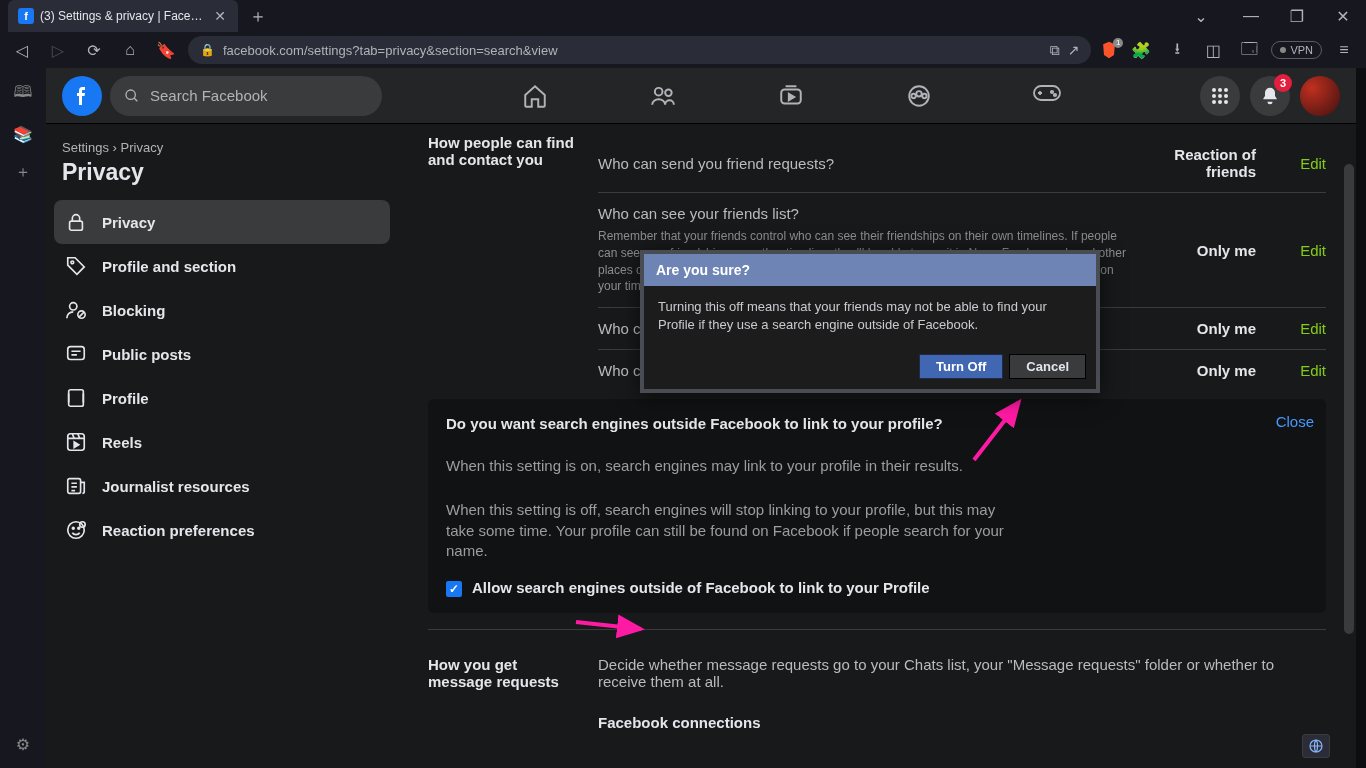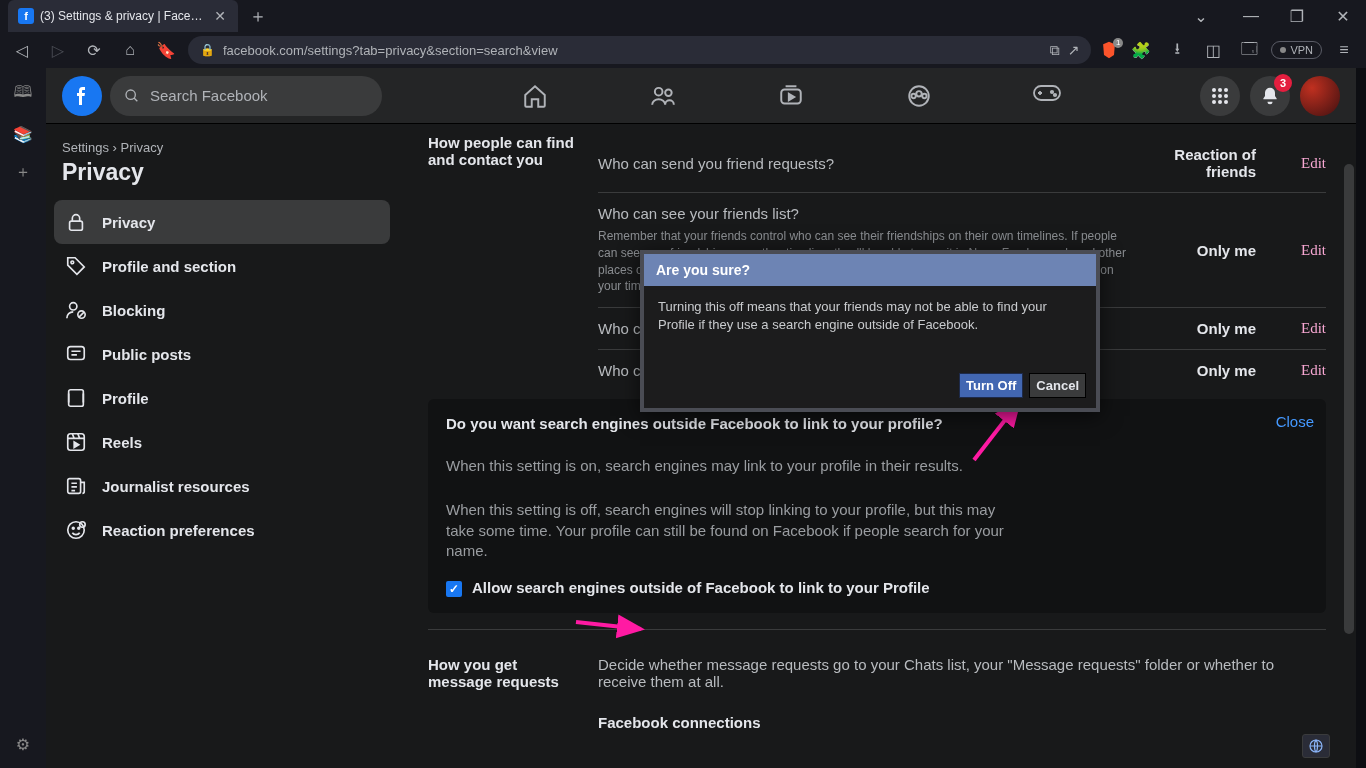--- a/index.html
+++ b/index.html
@@ -62,37 +62,37 @@
 .main { flex: 1; overflow: hidden; position: relative; }
 .mainscroll { position: absolute; inset: 0; overflow-y: auto; padding-bottom: 40px; }
 .section { display: flex; padding: 10px 30px 0 30px; }
 .seclabel { width: 170px; font-size: 15px; font-weight: 600; color: #e4e6eb; padding-right: 16px; }
 .seclist { flex: 1; }
 .row { display: flex; align-items: center; padding: 12px 0; border-bottom: 1px solid #3a3b3c; }
 .row:last-child { border-bottom: none; }
 .rtitle { flex: 1; font-size: 15px; color: #b8bbbf; }
 .rtitle .sub { font-size: 12px; color: #8a8d91; margin-top: 6px; line-height: 1.4; }
 .rval { width: 150px; text-align: right; font-size: 15px; font-weight: 600; color: #e4e6eb; padding-right: 20px; }
-.redit { width: 50px; text-align: right; color: #f9a8d4; font-size: 15px; font-family: Liberation Serif, serif; }
+.redit { width: 50px; text-align: right; color: #84cc16; font-size: 15px; }
 
 .expanded { background: #111213; border-radius: 6px; margin: 8px 30px; padding: 16px 18px; position: relative; }
 .expanded .etitle { font-size: 15px; font-weight: 600; color: #e4e6eb; max-width: 520px; }
 .expanded .etext { font-size: 15px; color: #9a9da1; margin-top: 24px; max-width: 560px; line-height: 1.35; }
 .expanded .eclose { position: absolute; right: 12px; top: 14px; color: #4599ff; font-size: 15px; }
 .expanded .chkrow { display: flex; align-items: flex-start; gap: 10px; margin-top: 18px; font-size: 15px; font-weight: 600; color: #e4e6eb; }
 .chkbox { width: 16px; height: 16px; background: #1877f2; border-radius: 2px; display: inline-flex; align-items: center; justify-content: center; color: #fff; font-size: 12px; flex-shrink: 0; margin-top: 2px; }
 
 .hr { height: 1px; background: #3a3b3c; margin: 16px 30px; }
 
 
 .modal { position: absolute; left: 640px; top: 250px; width: 460px; background: #1c1c1d; border: 4px solid #4a4c54; box-shadow: 0 4px 20px rgba(0,0,0,.6); z-index: 50; }
 .modal .mtitle { background: #6d84b4; color: #fff; font-size: 14px; font-weight: 700; padding: 8px 12px; }
 .modal .mbody { padding: 12px 14px; font-size: 13px; color: #c9cbce; line-height: 1.4; }
 .modal .mfoot { display: flex; justify-content: flex-end; gap: 6px; padding: 8px 10px 10px; }
-.modal button { font-size: 13px; font-weight: 700; padding: 4px 6px; border: 1px solid #000; background: #3a3b3c; color: #e4e6eb; cursor: pointer; margin-top: 19px; }
+.modal button { font-size: 13px; font-weight: 700; padding: 4px 16px; border: 1px solid #000; background: #3a3b3c; color: #e4e6eb; cursor: pointer; }
 .modal button.primary { background: #4267b2; border-color: #1d2a4a; color: #fff; }
 
 
 .arrow { position: absolute; z-index: 40; pointer-events: none; }
 
 
 .vscroll { position: absolute; right: 0; top: 56px; bottom: 0; width: 14px; background: #18191a; }
 .vscroll .thumb { position: absolute; left: 2px; right: 2px; top: 40px; height: 470px; background: #3a3b3c; border-radius: 6px; }
 
 

